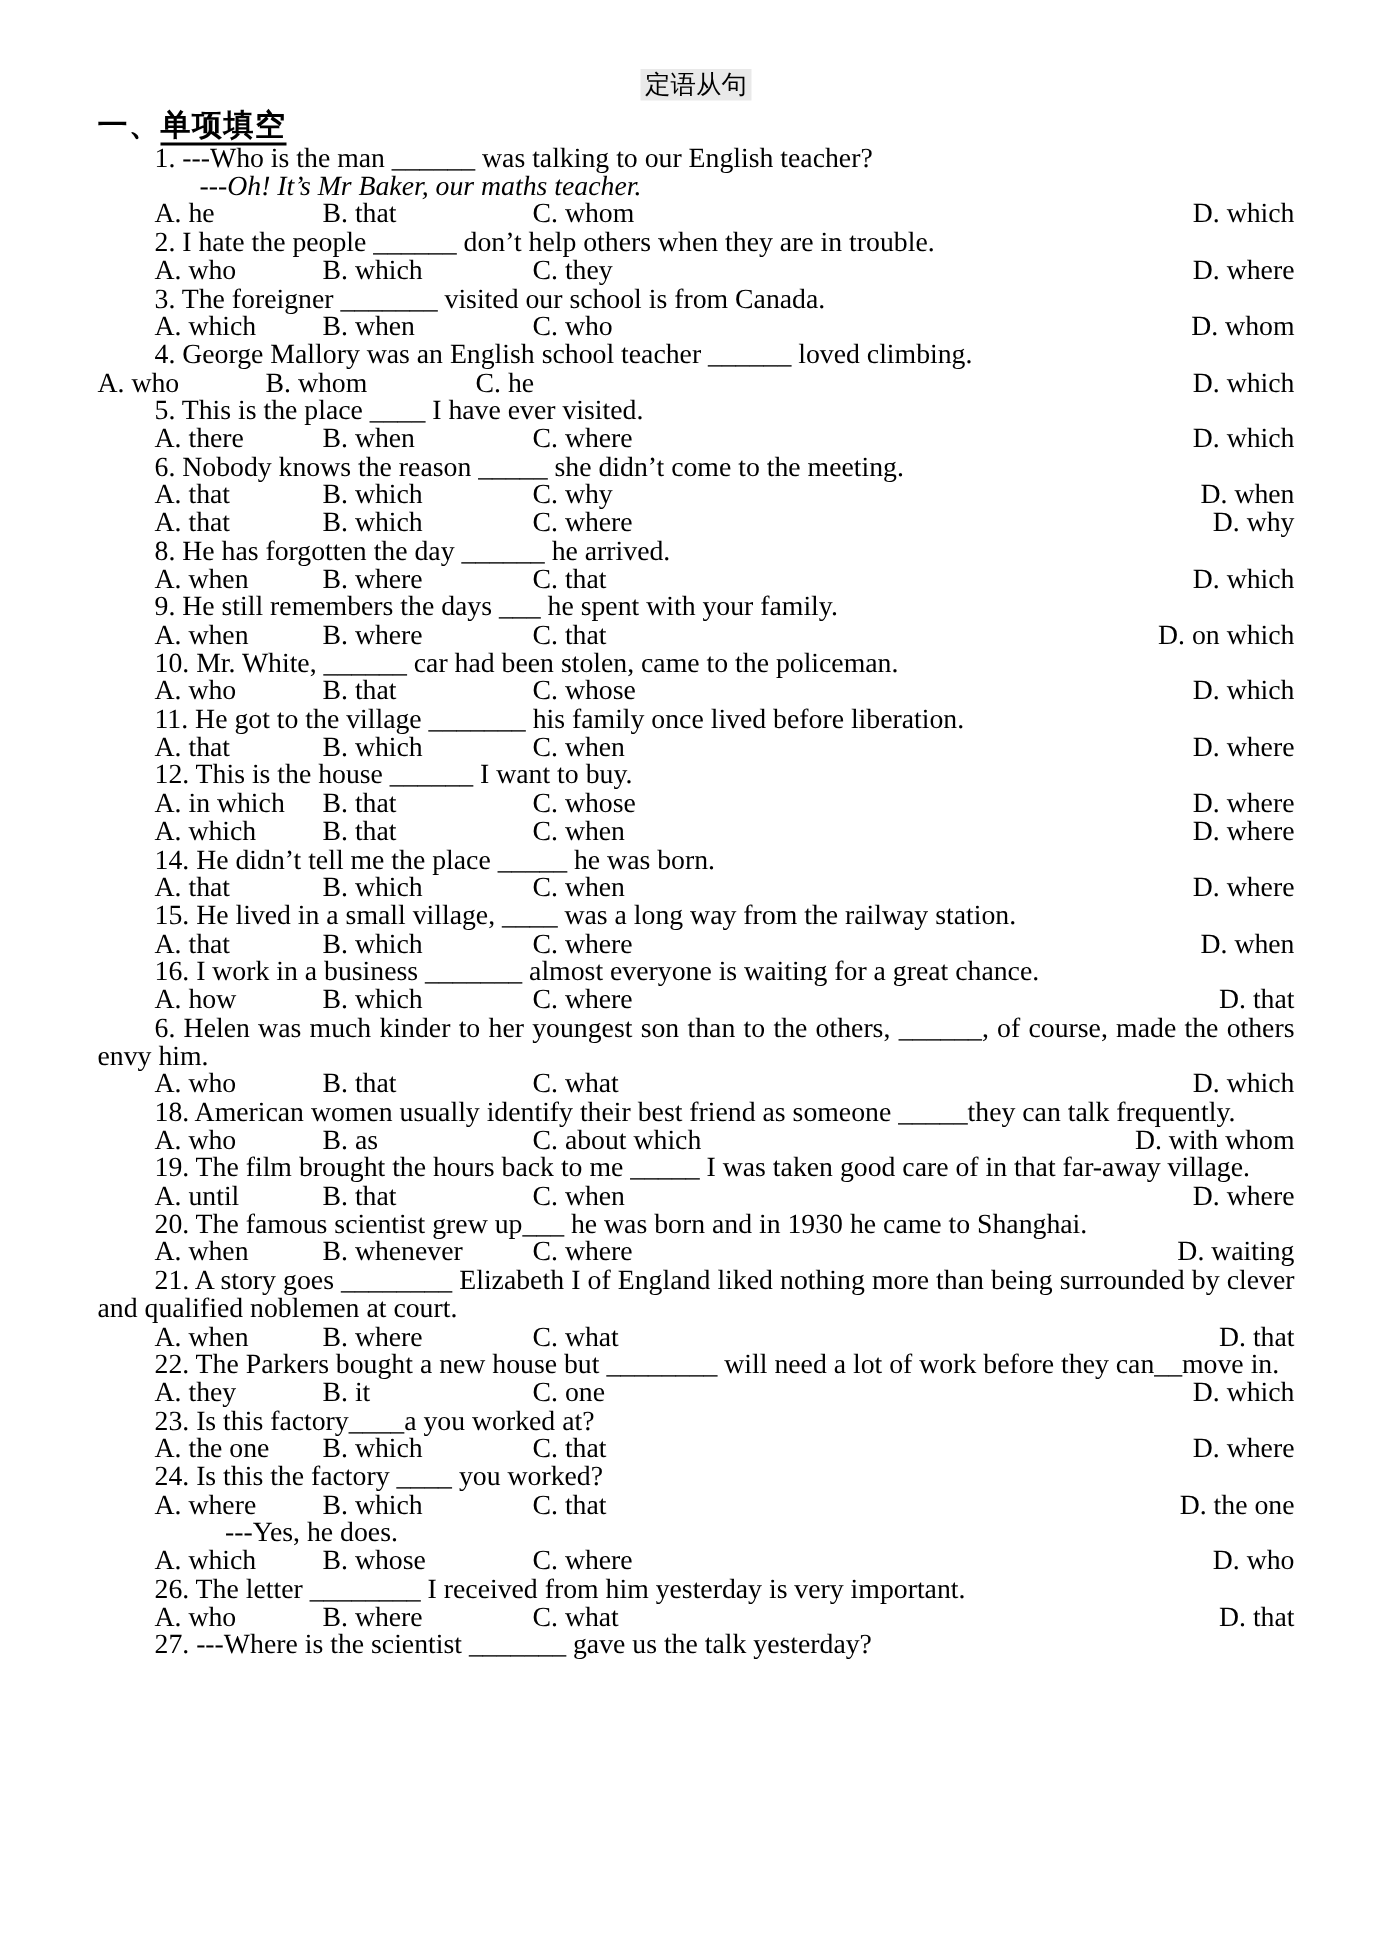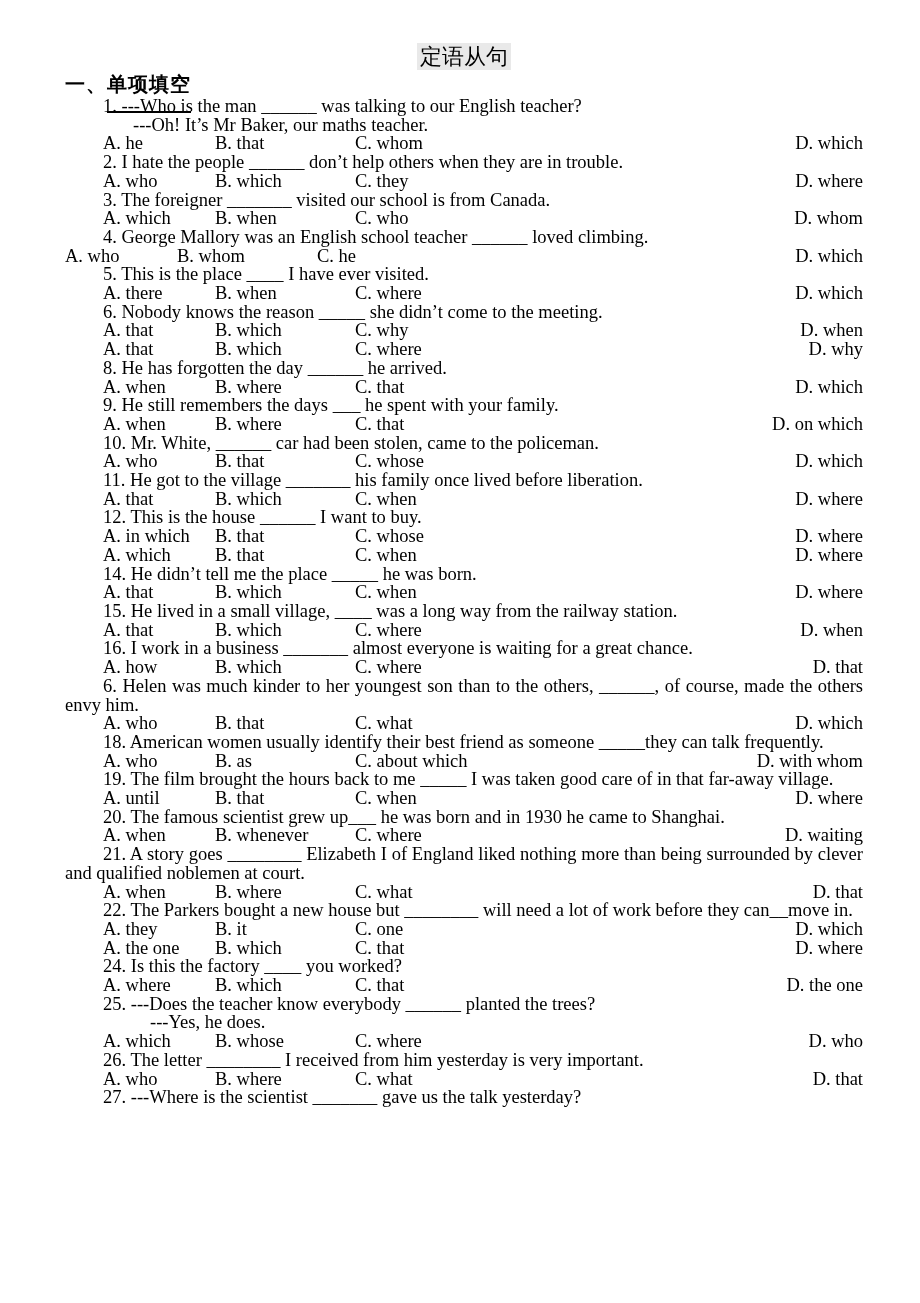--- a/index.html
+++ b/index.html
@@ -4,33 +4,33 @@
 <style>
   html, body { margin:0; padding:0; background:#ffffff; }
   body {
     width:920px; height:1303px;
     font-family:"Liberation Serif","DejaVu Serif",serif;
     font-size:18.5px; color:#000;
     overflow:hidden;
   }
   .page { padding:44px 57px 0 65px; }
   .doc-title {
-    text-align:center; font-size:22px; line-height:26px;
+    text-align:center; font-size:17px; line-height:26px;
     margin-bottom:1px;
   }
   .doc-title .hl { background:#e9e9e9; padding:1px 3px; }
   .section-heading {
     font-family:"Liberation Sans","DejaVu Sans",sans-serif;
     font-weight:bold; font-size:20px; line-height:26px;
     letter-spacing:1px;
   }
-  .section-heading .u { border-bottom:2.5px solid #000; padding-bottom:16px; }
+  .section-heading .u { border-bottom:2.5px solid #000; padding-bottom:0px; }
   .line { line-height:18.7px; white-space:nowrap; }
   .line.q      { padding-left:38px; }
-  .line.dialog1{ padding-left:68px; }
+  .line.dialog1{ padding-left:68px;font-style:italic; }
   .line.dialog2{ padding-left:85px; }
   .line.wrap   {
     white-space:normal; text-indent:38px;
     text-align:justify; text-align-last:left;
   }
   .opts { display:flex; padding-left:38px; line-height:18.7px; }
   .opts.flush { padding-left:0; }
   .opt { white-space:nowrap; }
   .opt-a { width:112px; }
   .opt-b { width:140px; }
@@ -194,34 +194,34 @@
         <span class="opt opt-c">C. what</span>
         <span class="opt opt-d">D. that</span>
       </div>
       <div class="line wrap">22. The Parkers bought a new house but ________ will need a lot of work before they can__move in.</div>
       <div class="opts">
         <span class="opt opt-a">A. they</span>
         <span class="opt opt-b">B. it</span>
         <span class="opt opt-c">C. one</span>
         <span class="opt opt-d">D. which</span>
       </div>
+      <div class="line q">23. Is this factory____a you worked at?</div>
       <div class="opts">
         <span class="opt opt-a">A. the one</span>
         <span class="opt opt-b">B. which</span>
         <span class="opt opt-c">C. that</span>
         <span class="opt opt-d">D. where</span>
       </div>
       <div class="line q">24. Is this the factory ____ you worked?</div>
       <div class="opts">
         <span class="opt opt-a">A. where</span>
         <span class="opt opt-b">B. which</span>
         <span class="opt opt-c">C. that</span>
         <span class="opt opt-d">D. the one</span>
       </div>
-      <div class="line q">25. ---Does the teacher know everybody ______ planted the trees?</div>
       <div class="line dialog2">---Yes, he does.</div>
       <div class="opts">
         <span class="opt opt-a">A. which</span>
         <span class="opt opt-b">B. whose</span>
         <span class="opt opt-c">C. where</span>
         <span class="opt opt-d">D. who</span>
       </div>
       <div class="line q">26. The letter ________ I received from him yesterday is very important.</div>
       <div class="opts">
         <span class="opt opt-a">A. who</span>

